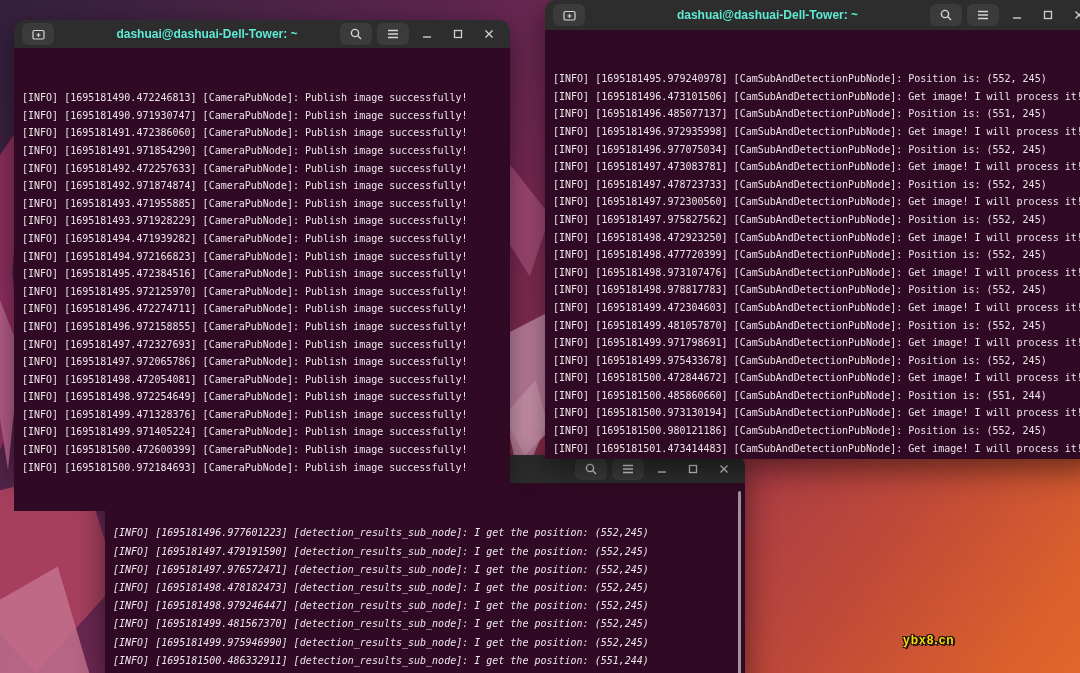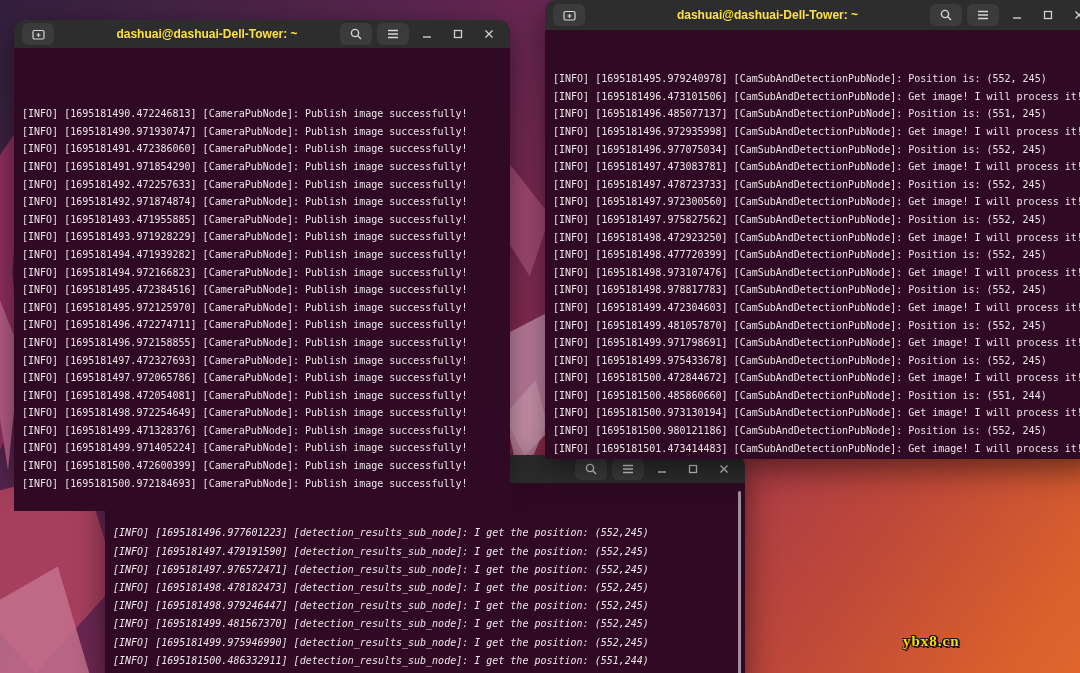--- a/index.html
+++ b/index.html
@@ -13,21 +13,21 @@
   .facet{position:absolute;pointer-events:none;}
   
   .window{position:absolute;box-shadow:0 10px 30px rgba(0,0,0,.5);border-radius:11px 11px 0 0;}
   .titlebar{
     position:relative;height:28px;background:#2d2d2d;border-radius:11px 11px 0 0;
     display:flex;align-items:center;padding:0 8px;box-sizing:border-box;
   }
   .titlebar.tall{height:30px;}
   .title{
     position:absolute;left:60px;right:170px;text-align:center;
-    font-size:12px;font-weight:bold;color:#fde047;pointer-events:none;
+    font-size:12px;font-weight:bold;color:#5eead4;pointer-events:none;
     white-space:nowrap;overflow:hidden;
   }
   .tb-btn{
     width:32px;height:22px;border-radius:6px;background:#3b3b3b;
     display:flex;align-items:center;justify-content:center;flex:0 0 auto;
   }
   .tb-plain{
     width:26px;height:22px;display:flex;align-items:center;justify-content:center;flex:0 0 auto;
   }
   .tb-right{margin-left:auto;display:flex;align-items:center;gap:5px;}
@@ -43,26 +43,26 @@
   .term.wide .tline{height:18.2px;font-style:italic;}
   .term.wide{line-height:18.2px;padding-top:5px;}
   .scrollbar{
     position:absolute;right:4px;top:8px;bottom:6px;width:3px;border-radius:2px;
     background:rgba(255,255,255,.55);
   }
   
   #win-bottom{left:105px;top:455px;width:640px;height:235px;z-index:1;}
   #win-bottom .term{height:207px;}
   #win-left{left:14px;top:20px;width:496px;height:450px;z-index:2;}
-  #win-left .term{height:463px;padding-top:22px;}
+  #win-left .term{height:463px;padding-top:6px;}
   #win-right{left:545px;top:0;width:555px;height:459px;z-index:3;}
   #win-right .term{height:429px;padding-top:5px;}
   .watermark{
     position:absolute;left:903px;top:633px;z-index:5;
-    font-family:Liberation Serif, serif;font-weight:bold;font-size:15px;
+    font-family:Liberation Sans, sans-serif;font-weight:bold;font-size:12px;
     letter-spacing:1px;color:#ffd800;
     text-shadow:1.5px 1.5px 0 #141414,-1px -1px 0 #141414,1px -1px 0 #141414,-1px 1px 0 #141414,2px 0 0 #141414;
   }
 </style>
 </head>
 <body>
 
 <div class="screen">
 
   <div class="facet" style="left:-4px;top:120px;width:28px;height:340px;background:#983263;opacity:.9;clip-path:polygon(0 12%,100% 0,58% 45%,100% 80%,0 100%);"></div>

